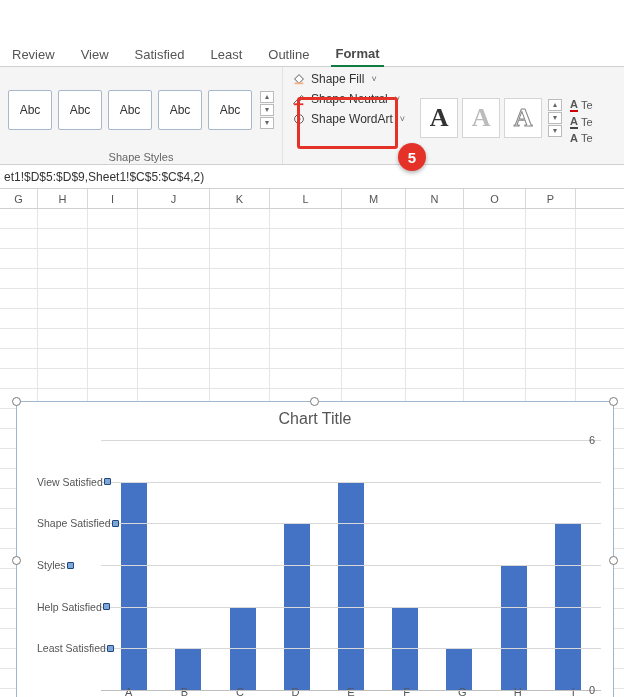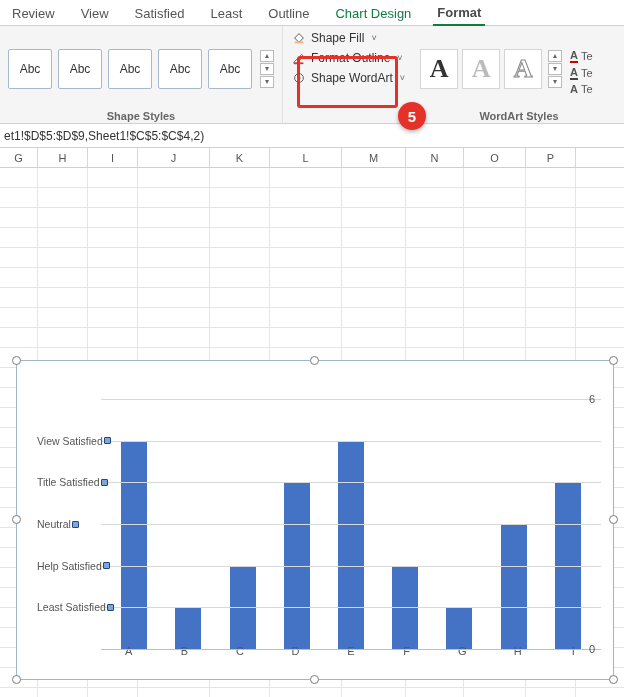--- a/index.html
+++ b/index.html
@@ -1,26 +1,26 @@
 <!DOCTYPE html>
 <html><head>
 <meta charset="utf-8">
 <style>
   * { box-sizing: border-box; margin: 0; padding: 0; font-family: "Segoe UI", Arial, sans-serif; }
   body { background: #fff; width: 624px; height: 697px; overflow: hidden; position: relative; }
 
   
-  .tab-row { height: 26px; display: flex; align-items: flex-end; gap: 18px; padding: 0 8px; background: #fff; border-bottom: 1px solid #d0d0d0; font-size: 13px; color: #555; }
+  .tab-row { height: 26px; display: flex; align-items: flex-end; gap: 18px; padding: 0 8px; background: #fff; border-bottom: 1px solid #d0d0d0; font-size: 13px; color: #555; margin-top: 41px; }
   .tab { padding: 4px 4px; cursor: pointer; }
   .tab.active-green { color: #107c41; }
   .tab.active-underline { color: #4a4a4a; border-bottom: 2px solid #107c41; margin-bottom: -1px; font-weight: 600; }
 
   .ribbon { height: 98px; background: #f5f5f5; border-bottom: 1px solid #d0d0d0; display: flex; position: relative; }
   .group { display: flex; flex-direction: column; justify-content: space-between; padding: 4px 8px 0 8px; border-right: 1px solid #e2e2e2; }
-  .group-label { font-size: 11px; color: #666; text-align: center; padding: 2px 0 1px; font-weight: bold; }
+  .group-label { font-size: 11px; color: #666; text-align: center; padding: 2px 0 1px; }
   .abc-row { display: flex; gap: 6px; align-items: center; flex: 1; }
   .abc-box { width: 44px; height: 40px; border: 1px solid #a8b8cc; background: #fff; border-radius: 2px; display: flex; align-items: center; justify-content: center; font-size: 12px; color: #333; }
   .mini-arrows { display: flex; flex-direction: column; gap: 1px; margin-left: 2px; font-size: 8px; color: #666; }
   .mini-arrows span { border: 1px solid #bbb; background:#fff; width: 14px; height: 12px; display:flex;align-items:center;justify-content:center; line-height:1; }
 
   .shape-col { display: flex; flex-direction: column; gap: 2px; padding: 3px 4px; font-size: 12px; color: #333; }
   .shape-item { display: flex; align-items: center; gap: 5px; padding: 2px 5px; white-space: nowrap; }
   .shape-icon { width: 14px; height: 14px; display: inline-flex; align-items:center; justify-content:center; }
   .chev { font-size: 9px; color: #666; margin-left: 2px; }
 
@@ -71,21 +71,20 @@
 </style>
 </head>
 <body>
 
 <div class="tab-row">
   <div class="tab">Review</div>
   <div class="tab">View</div>
   <div class="tab">Satisfied</div>
   <div class="tab">Least</div>
   <div class="tab">Outline</div>
-  <div class="tab active-green">Chart Design</div>
   <div class="tab active-underline">Format</div>
 </div>
 
 <div class="ribbon">
   <div class="group" style="flex:0 0 auto;">
     <div class="abc-row">
       <div class="abc-box">Abc</div>
       <div class="abc-box">Abc</div>
       <div class="abc-box">Abc</div>
       <div class="abc-box">Abc</div>
@@ -110,21 +109,21 @@
       <span>Shape Fill</span>
         <span class="chev">˅</span>
     </div>
     <div class="shape-item">
       <span class="shape-icon">
         <svg viewBox="0 0 16 16" width="14" height="14">
             <path d="M2 13 L11 4 L13 6 L4 15 Z" fill="#fff" stroke="#444"></path>
             <rect x="2" y="13" width="11" height="2" fill="#e43228"></rect>
           </svg>
       </span>
-      <span>Format Outline</span>
+      <span>Shape Neutral</span>
         <span class="chev">˅</span>
     </div>
     <div class="shape-item">
       <span class="shape-icon">
         <svg viewBox="0 0 16 16" width="14" height="14">
             <circle cx="8" cy="8" r="5" fill="#fff" stroke="#444"></circle>
             <circle cx="8" cy="8" r="2" fill="#888"></circle>
           </svg>
       </span>
       <span>Shape WordArt</span>
@@ -156,21 +155,20 @@
         <div>
             <span style="font-weight:700;border-bottom:2px solid #444;">A</span>
             <span>Te</span>
           </div>
         <div>
             <span style="font-weight:700;">A</span>
             <span>Te</span>
           </div>
       </div>
     </div>
-    <div class="group-label">WordArt Styles</div>
   </div>
 
   <div class="highlight-box"></div>
   <div class="annot-badge">5</div>
 </div>
 
 <div class="fx-bar">et1!$D$5:$D$9,Sheet1!$C$5:$C$4,2)</div>
 
 <div class="sheet" style="height: calc(697px - 26px - 98px - 24px);">
   <div class="col-headers" id="col-headers">
@@ -515,20 +513,21 @@
   <div class="chart-obj">
     <div class="handle h-tl"></div>
     <div class="handle h-tm"></div>
     <div class="handle h-tr"></div>
     <div class="handle h-ml"></div>
     <div class="handle h-mr"></div>
     <div class="handle h-bl"></div>
     <div class="handle h-bm"></div>
     <div class="handle h-br"></div>
 
+    <div class="chart-title">Chart Title</div>
     <div class="plot-wrap">
       <div class="plot" id="plot" style="position:absolute; inset:0;">
         <div class="y-axis" id="y-axis"></div>
         <div class="plot-area" id="plot-area">
           <div class="bars" id="bars" style="height: 250px;">
               <div class="bar-slot">
                 <div class="bar" style="height: 208.333px;"></div>
               </div>
               <div class="bar-slot">
                 <div class="bar" style="height: 41.6667px;"></div>
@@ -574,25 +573,25 @@
           <div class="y-grid" style="top: 41.6667px;"></div>
           <div class="y-grid" style="top: 0px;"></div>
           <div class="baseline" style="top: 250px;"></div>
           <div class="y-tick" style="top: 250px;">0</div>
           <div class="y-tick" style="top: 0px;">6</div>
           <div class="sec-label" style="top: 41.6667px;">
             <span>View Satisfied</span>
             <span class="sel-dot"></span>
           </div>
           <div class="sec-label" style="top: 83.3333px;">
-            <span>Title Satisfied</span>
+            <span>Shape Satisfied</span>
             <span class="sel-dot"></span>
           </div>
           <div class="sec-label" style="top: 125px;">
-            <span>Neutral</span>
+            <span>Styles</span>
             <span class="sel-dot"></span>
           </div>
           <div class="sec-label" style="top: 166.667px;">
             <span>Help Satisfied</span>
             <span class="sel-dot"></span>
           </div>
           <div class="sec-label" style="top: 208.333px;">
             <span>Least Satisfied</span>
             <span class="sel-dot"></span>
           </div>

